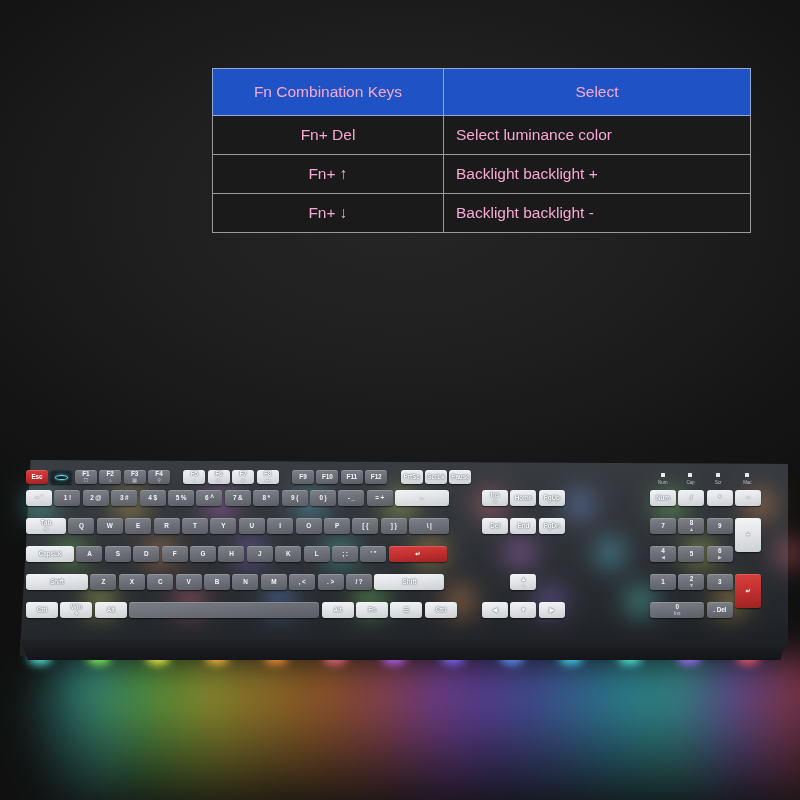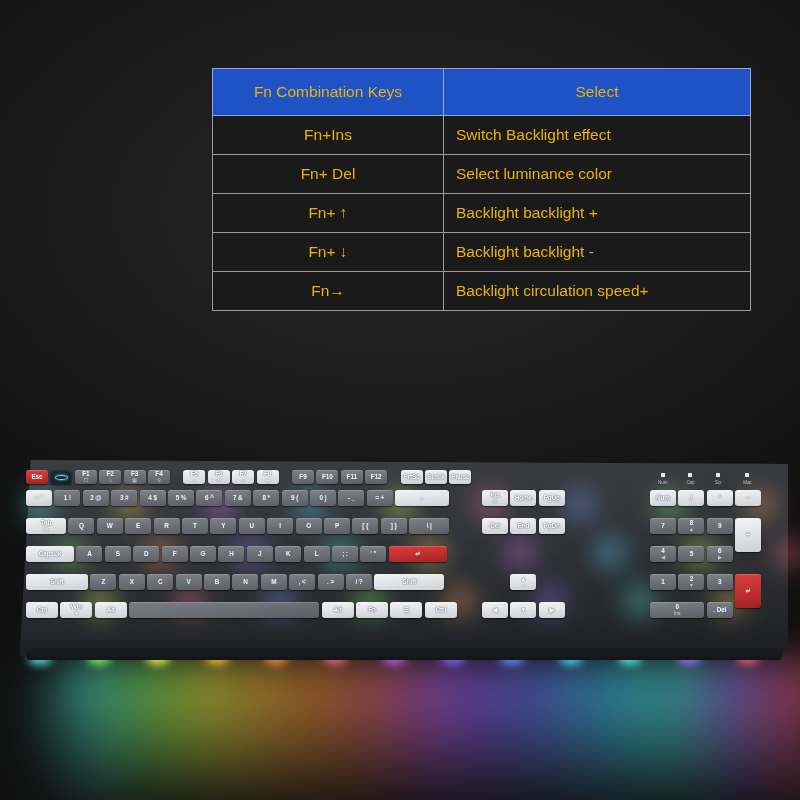--- a/index.html
+++ b/index.html
@@ -70,21 +70,21 @@
   
   #key-table {
     position: absolute;
     left: 212px; top: 68px;
     width: 538px;
     border-collapse: collapse;
     table-layout: fixed;
   }
   #key-table td, #key-table th {
     border: 1px solid #9a9a9a;
-    color: #eab308;
+    color: #f9a8d4;
     font-weight: normal;
     background: #1a1a1a;
   }
   #key-table thead th {
     background: #1f53c5;
     height: 47px;
     font-size: 15.5px;
     text-align: center;
     border-color: #8fa8d8;
   }
@@ -236,38 +236,30 @@
         <col style="width:307px">
       </colgroup>
     <thead>
       <tr>
         <th>Fn Combination Keys</th>
         <th>Select</th>
       </tr>
     </thead>
     <tbody id="table-body">
         <tr>
-          <td class="col-combo">Fn+Ins</td>
-          <td class="col-action">Switch Backlight effect</td>
-        </tr>
-        <tr>
           <td class="col-combo">Fn+ Del</td>
           <td class="col-action">Select luminance color</td>
         </tr>
         <tr>
           <td class="col-combo">Fn+ ↑</td>
           <td class="col-action">Backlight backlight +</td>
         </tr>
         <tr>
           <td class="col-combo">Fn+ ↓</td>
           <td class="col-action">Backlight backlight -</td>
-        </tr>
-        <tr>
-          <td class="col-combo">Fn→</td>
-          <td class="col-action">Backlight circulation speed+</td>
         </tr>
       </tbody>
   </table>
 
   <div id="keyboard-zone">
     <div class="underglow" id="underglow">
         <div class="blob" style="left: 18px; background: radial-gradient(at 50% 0%, rgb(79, 230, 216) 0%, rgba(0, 0, 0, 0) 72%);"></div>
         <div class="blob" style="left: 77px; background: radial-gradient(at 50% 0%, rgb(125, 240, 90) 0%, rgba(0, 0, 0, 0) 72%);"></div>
         <div class="blob" style="left: 136px; background: radial-gradient(at 50% 0%, rgb(232, 238, 70) 0%, rgba(0, 0, 0, 0) 72%);"></div>
         <div class="blob" style="left: 195px; background: radial-gradient(at 50% 0%, rgb(240, 180, 60) 0%, rgba(0, 0, 0, 0) 72%);"></div>

